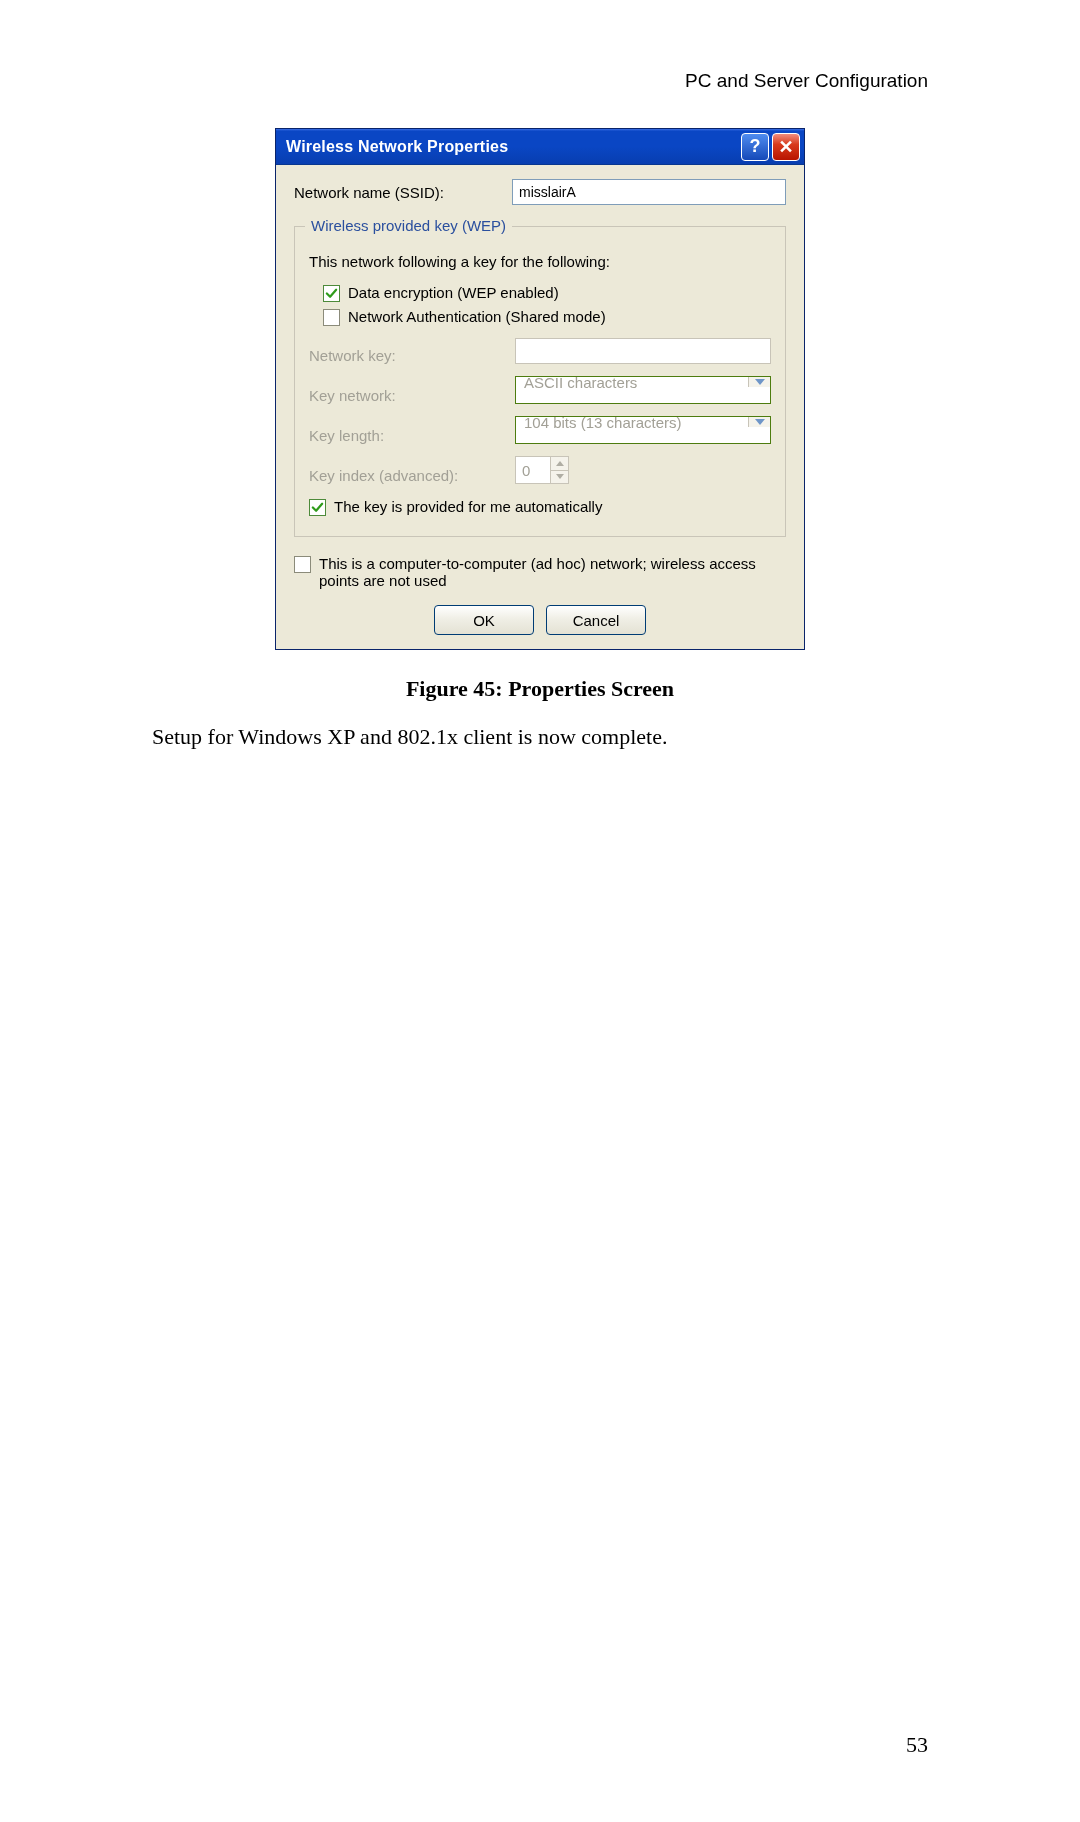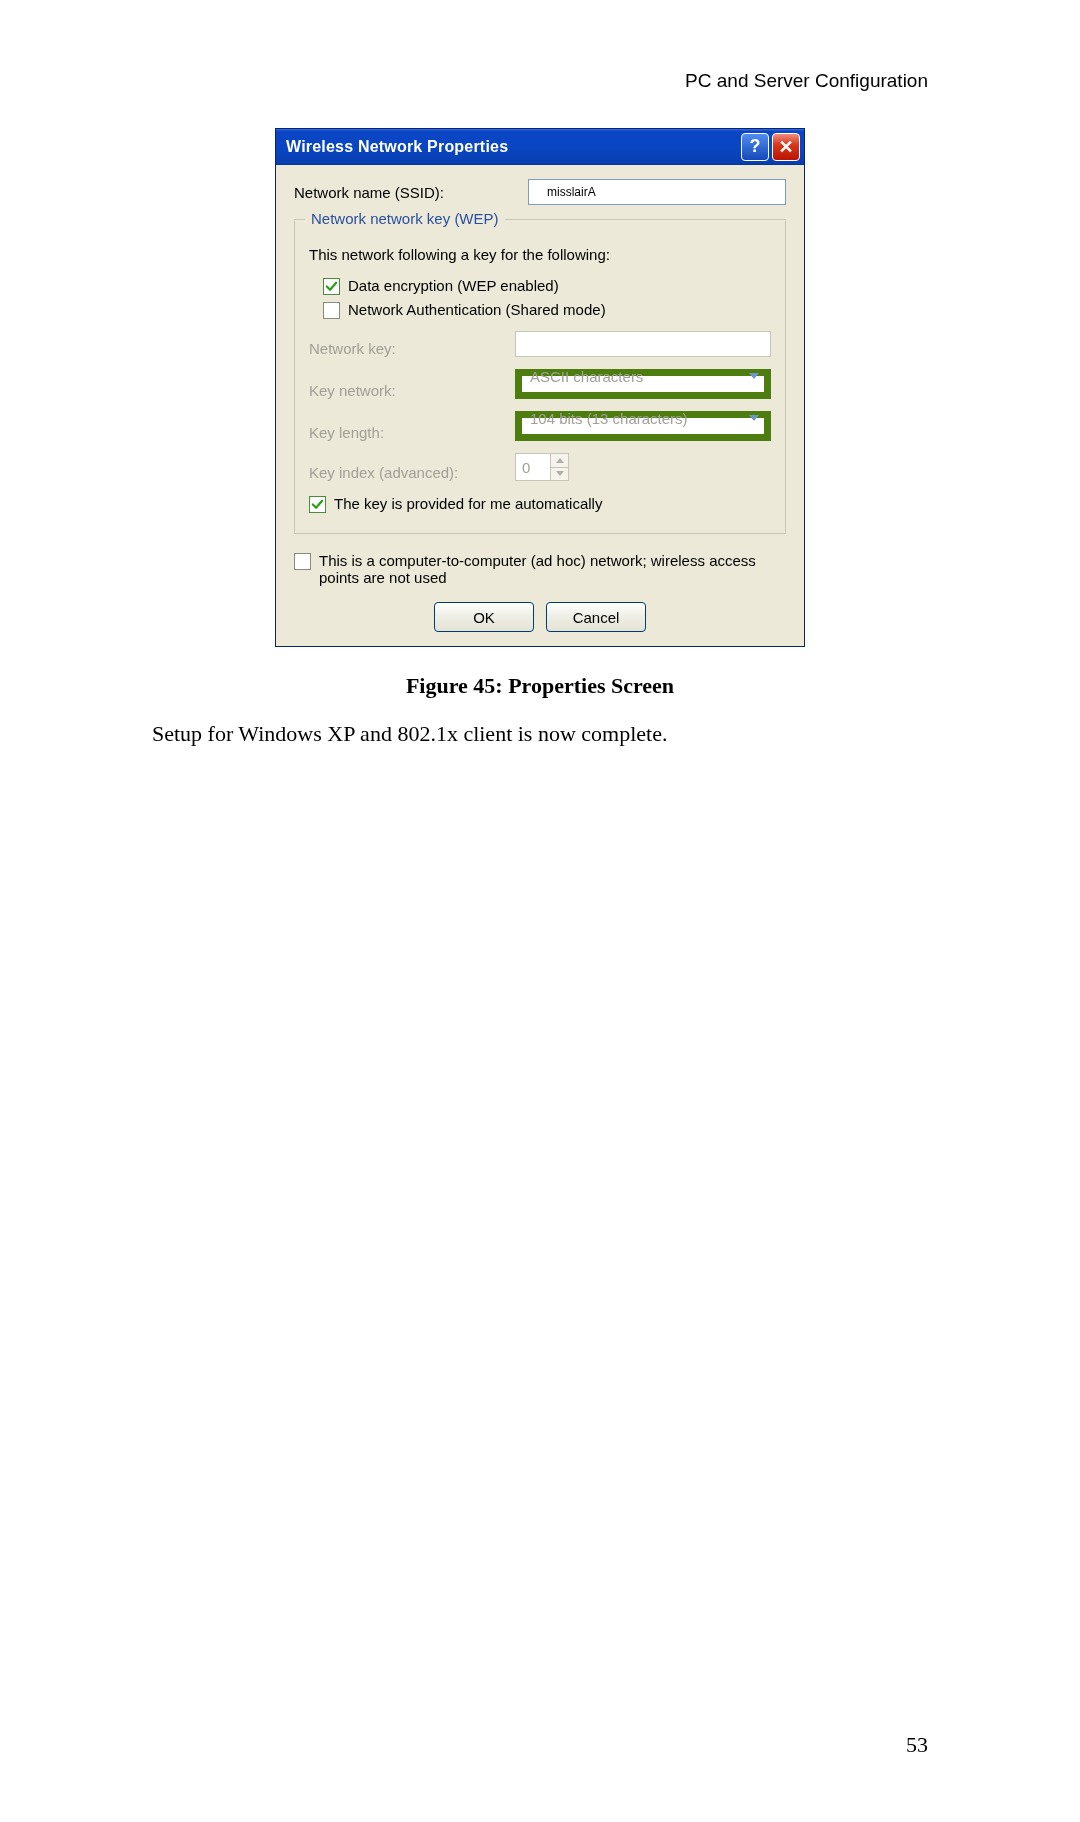--- a/index.html
+++ b/index.html
@@ -70,34 +70,34 @@
     background: linear-gradient(to bottom, #f08d7e, #d83a1c 40%, #b81400);
     border: 1px solid #fff;
     color: #fff;
   }
   .dialog-body {
     padding: 14px 18px 14px 18px;
   }
   .row {
     display: flex;
     align-items: center;
-    margin-bottom: 14px;
-    gap: 24px;
+    margin-bottom: 21px;
+    gap: 8px;
   }
   .row-label {
     width: 210px;
     font-size: 15px;
   }
   .text-input {
     flex: 1;
     height: 26px;
     border: 1px solid #7f9db9;
     background: #fff;
-    font-size: 12px;
-    padding: 0 18px;
+    font-size: 14px;
+    padding: 0 6px;
     font-family: Tahoma, sans-serif;
   }
   .text-input:disabled { background: #fff; color: #a0a0a0; border-color:#c8c4b8;}
   .groupbox {
     border: 1px solid #c9c5b8;
     position: relative;
     padding: 26px 14px 14px 14px;
     margin-top: 4px;
   }
   .groupbox-legend {
@@ -130,21 +130,21 @@
   .cb svg { width: 13px; height: 13px; display:none;}
   .cb.checked svg { display:block; }
   .disabled-label { color: #a2a096; }
   .field-row {
     display: flex; align-items: flex-end; margin: 12px 0; gap: 8px;
   }
   .field-label { width: 198px; font-size: 15px; }
   .combo {
     flex: 1;
     height: 28px;
-    border: 7px solid #4d7c0f;
+    border: 1px solid #4d7c0f;
     background: #fff;
     display: flex; align-items: center;
     padding: 0 0 16px 8px;
     font-size: 15px;
     color: #a2a096;
   }
   .combo-text { flex:1; }
   .combo-btn {
     width: 22px; height: 100%;
     border-left: 1px solid #c8c4b8;
@@ -227,21 +227,21 @@
       </div>
 
       <div class="dialog-body">
 
         <div class="row">
           <span class="row-label">Network name (SSID):</span>
           <input class="text-input" value="misslairA" style="">
         </div>
 
         <div class="groupbox">
-          <div class="groupbox-legend">Network network key (WEP)</div>
+          <div class="groupbox-legend">Wireless provided key (WEP)</div>
 
           <div class="gb-text">This network following a key for the following:</div>
 
           <div class="cb-row">
             <div class="cb checked">
               <svg viewBox="0 0 14 14">
                   <path d="M2 7 L5.5 10.5 L12 3" stroke="#2f9b1a" stroke-width="2.4" fill="none" stroke-linecap="round" stroke-linejoin="round"></path>
                 </svg>
             </div>
             <span>Data encryption (WEP enabled)</span>

